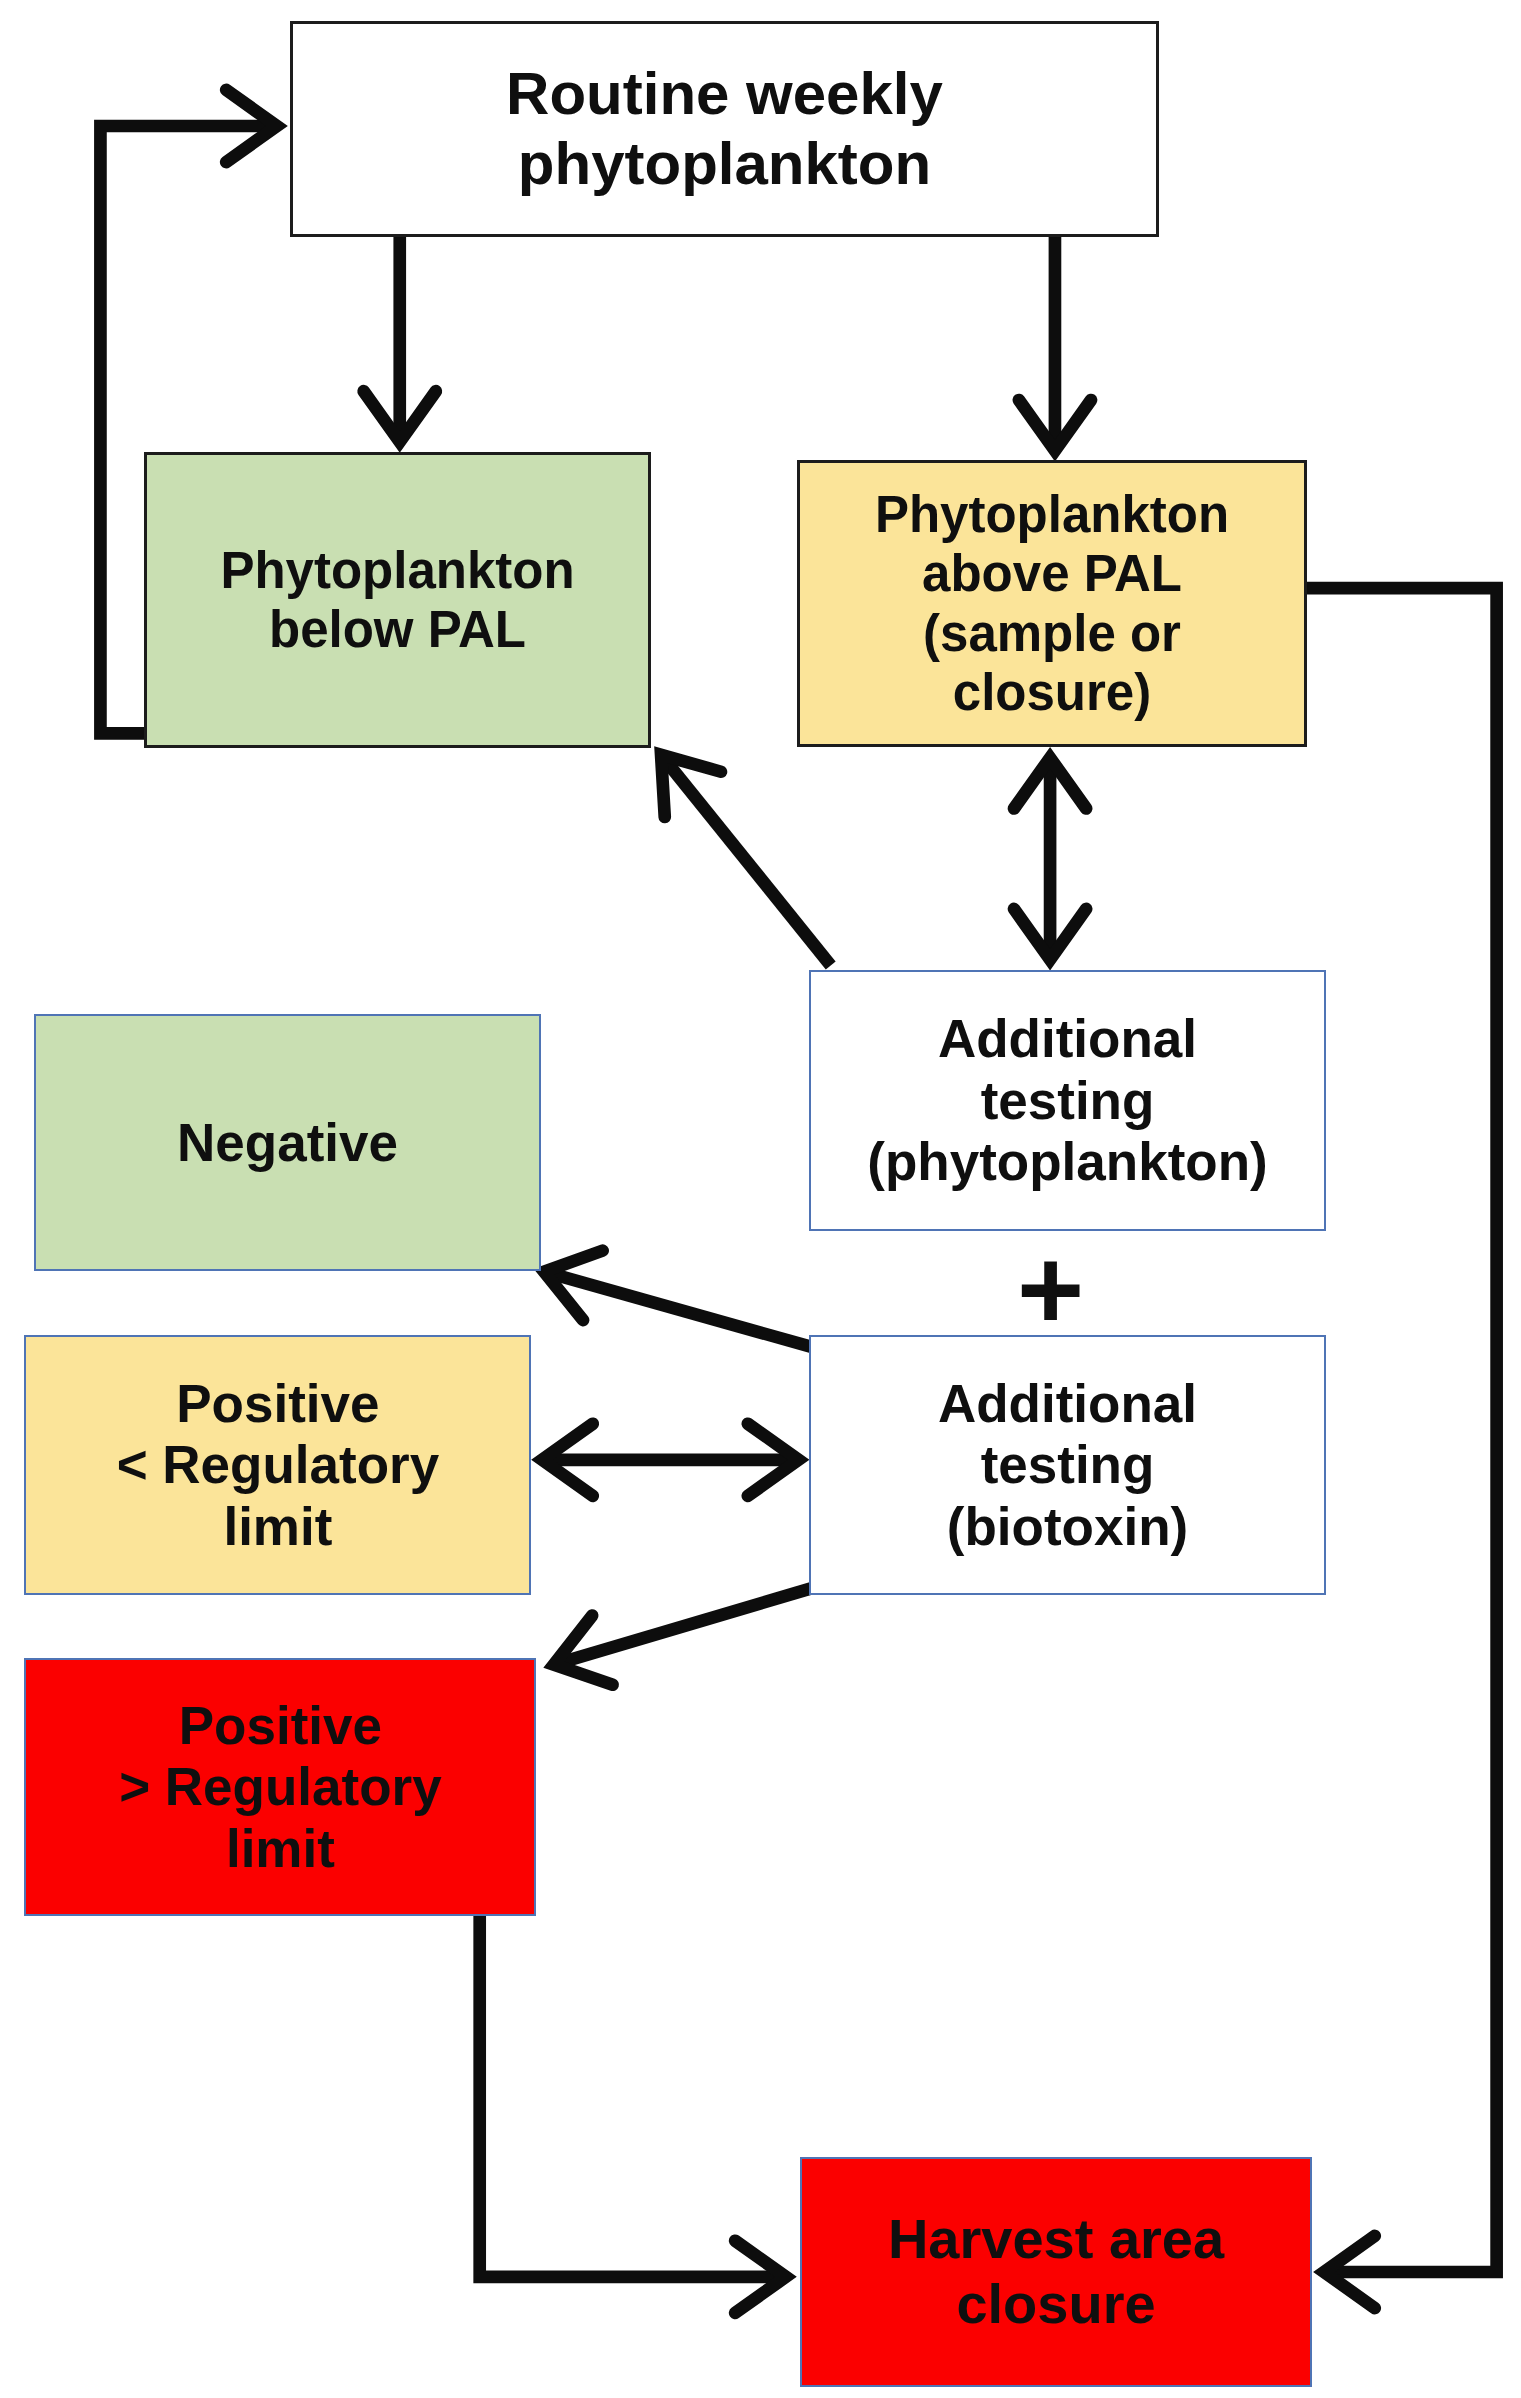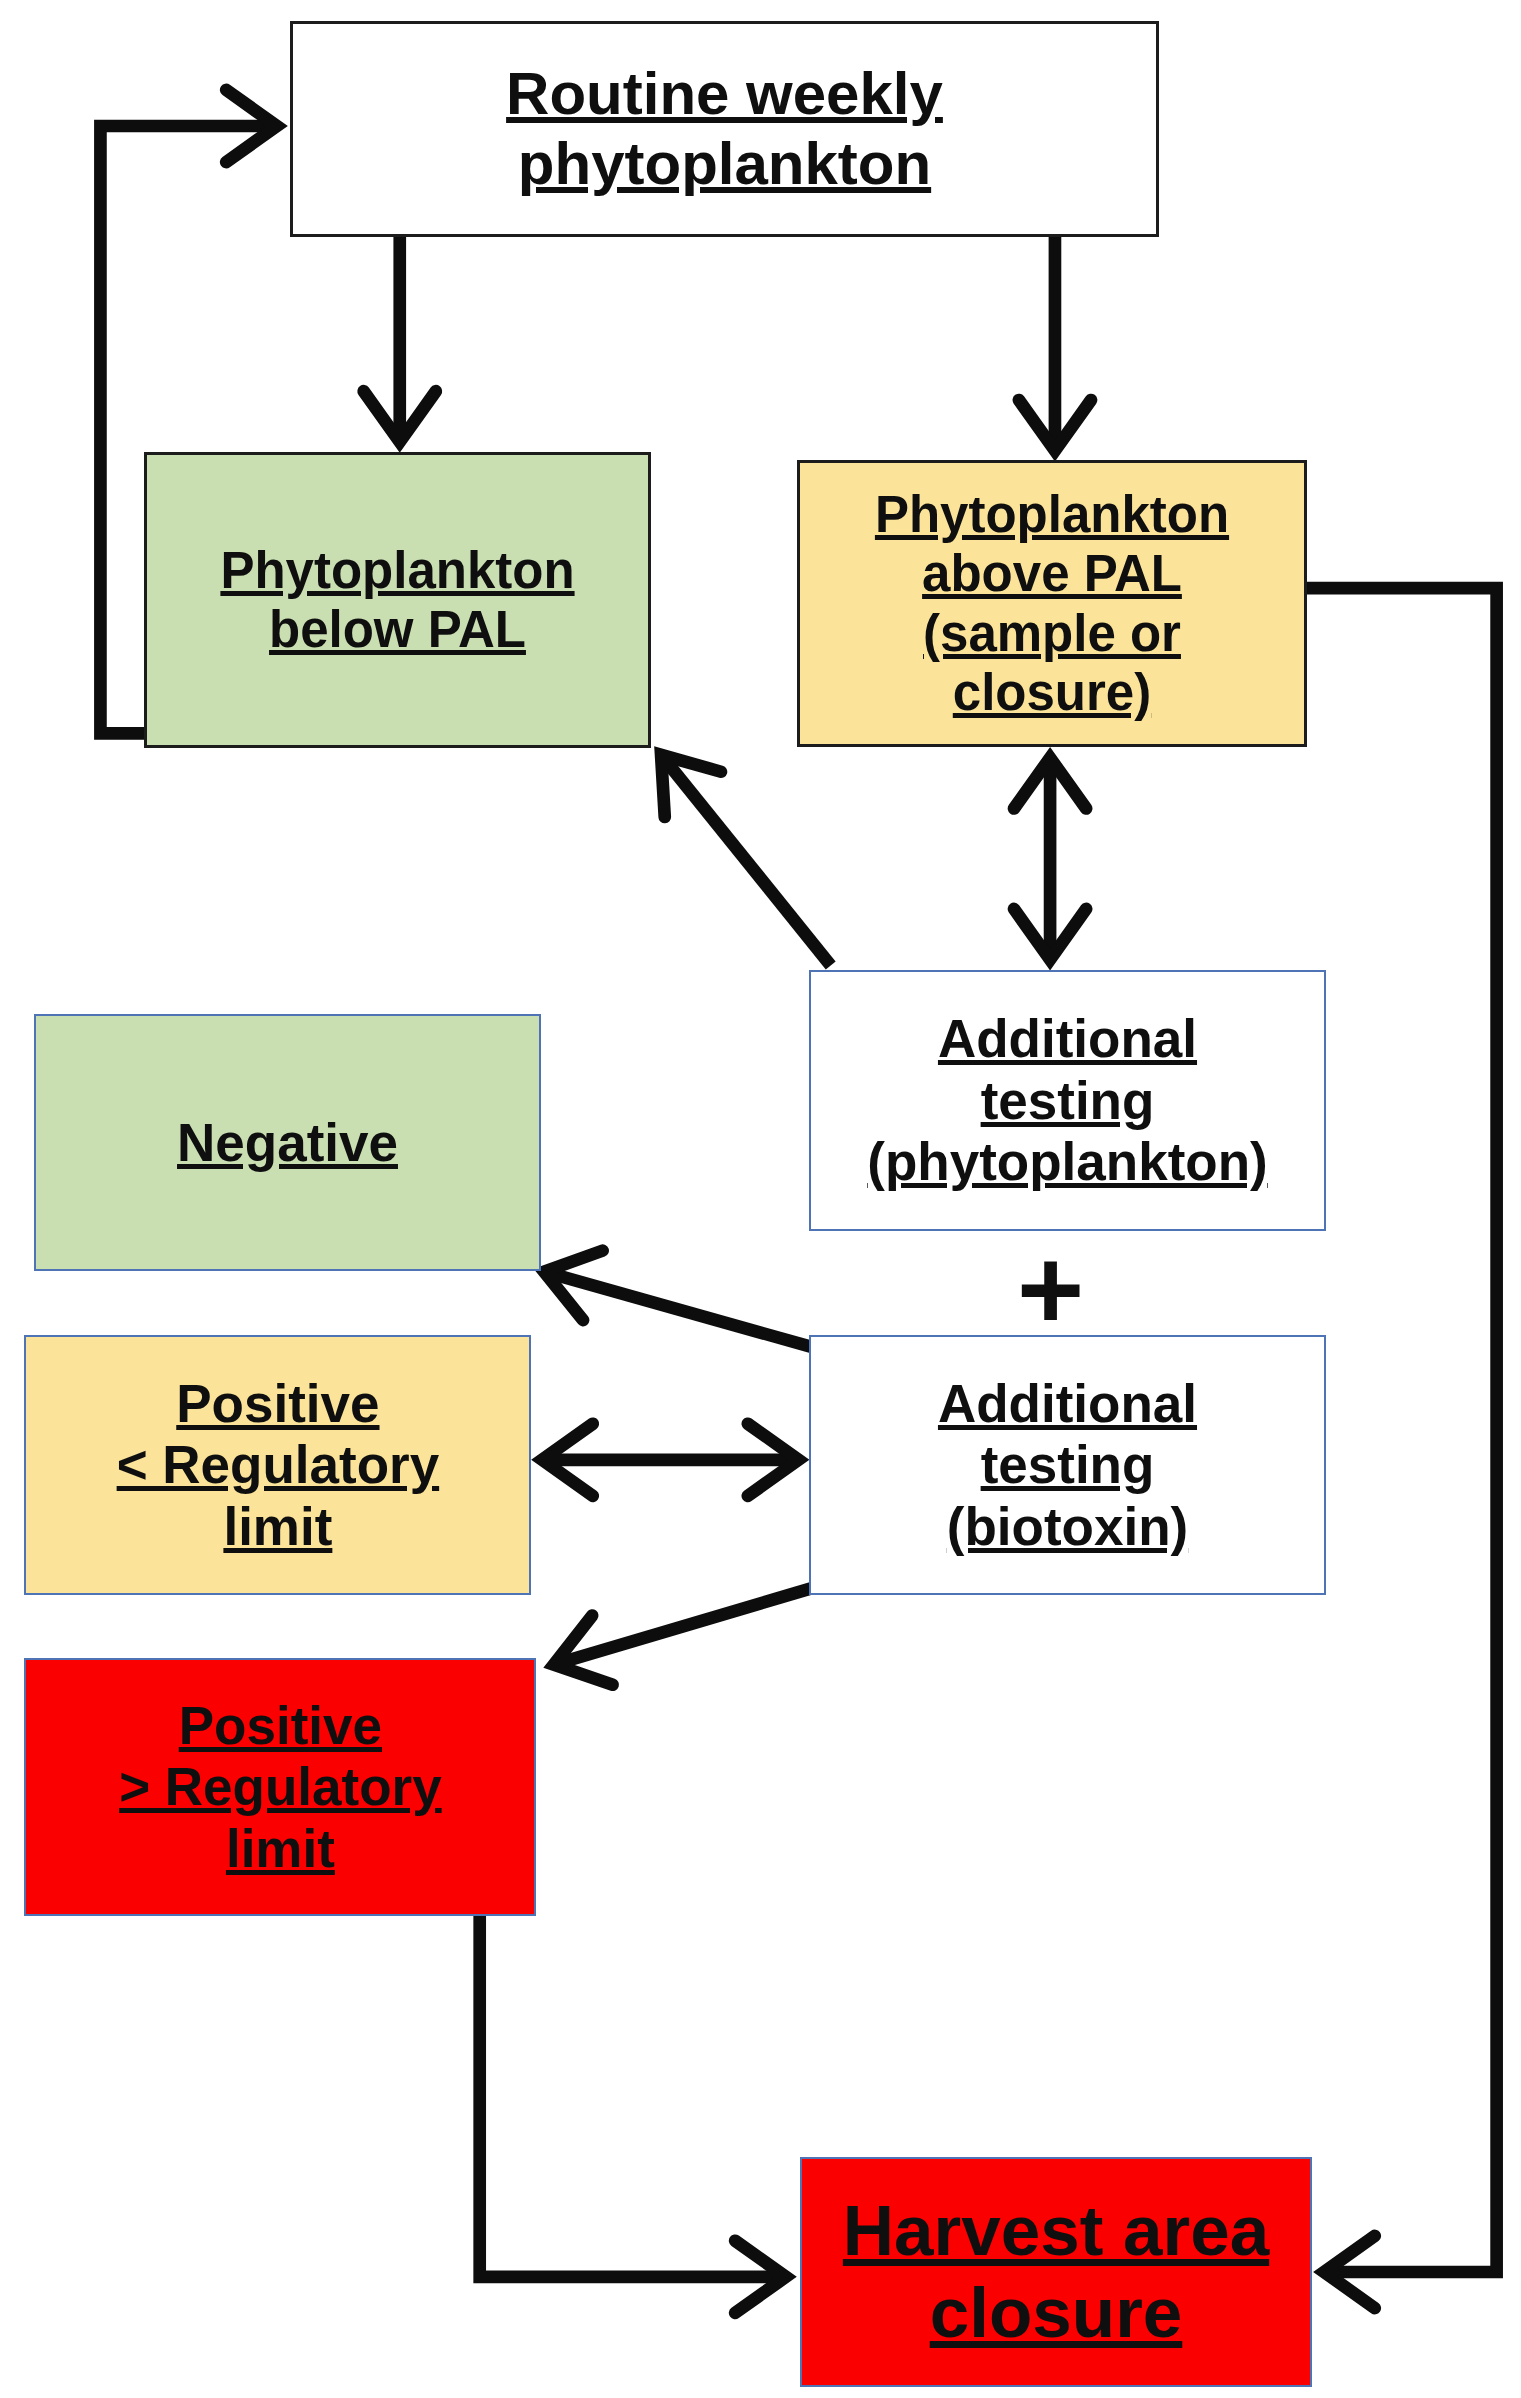--- a/index.html
+++ b/index.html
@@ -38,38 +38,37 @@
     position:absolute;
     box-sizing:border-box;
     display:flex;
     align-items:center;
     justify-content:center;
     text-align:center;
     font-weight:bold;
     color:var(--text);
     white-space:pre-line;
     line-height:1.16;
-    text-decoration:underline;
   }
   .border-black{border:3.9px solid var(--black-border);}
   .border-blue{border:2.9px solid var(--blue-border);}
   .fill-white{background:var(--white-fill);}
   .fill-green{background:var(--green-fill);}
   .fill-yellow{background:var(--yellow-fill);}
   .fill-red{background:var(--red-fill);}
 
   .n-routine        {left:290px;  top:20.5px;   width:869px; height:216px; font-size:60px;}
   .n-below-pal      {left:144px;  top:452px;  width:507px; height:296px; font-size:51px;}
   .n-above-pal      {left:797px;  top:460px;  width:510px; height:287px; font-size:51px;}
   .n-testing-phyto  {left:809px;  top:970px;  width:517px; height:261px; font-size:53px;}
   .n-testing-biotox {left:809px;  top:1335px; width:517px; height:260px; font-size:53px;}
   .n-negative       {left:34px;   top:1014px; width:507px; height:257px; font-size:53px;}
   .n-pos-below      {left:24.4px;   top:1335px; width:507px; height:260px; font-size:53px;}
   .n-pos-above      {left:24.4px;   top:1658px; width:512px; height:258px; font-size:53px;}
-  .n-harvest        {left:800px;  top:2157px; width:512px; height:230px; font-size:71px;}
+  .n-harvest        {left:800px;  top:2157px; width:512px; height:230px; font-size:56px;}
 
   .plus-sign{
     position:absolute;
     left:982px; top:1221px;
     width:137px; height:137px;
     display:flex; align-items:center; justify-content:center;
     font-size:115px;
     font-weight:bold;
     color:var(--text);
     line-height:137px;

